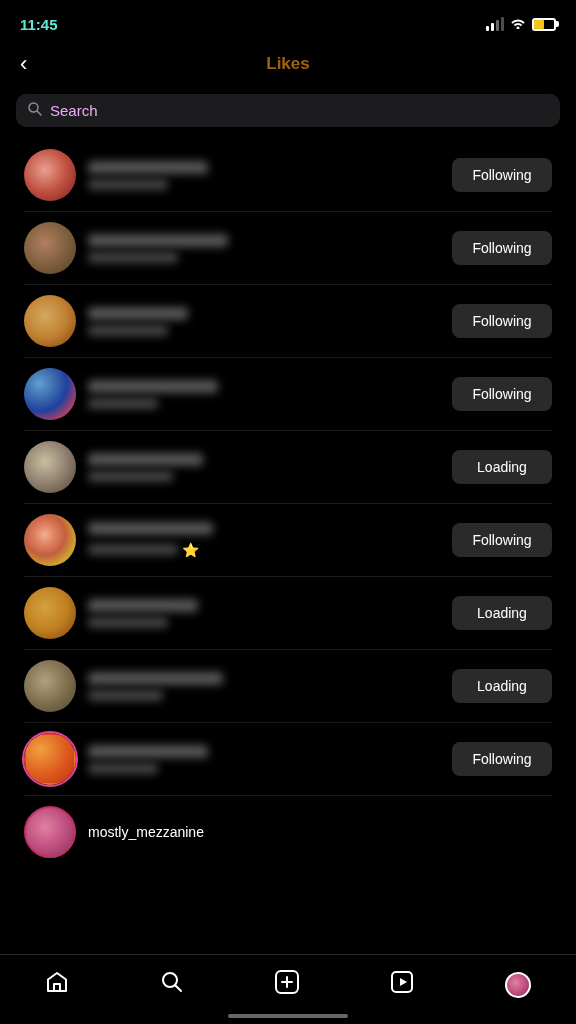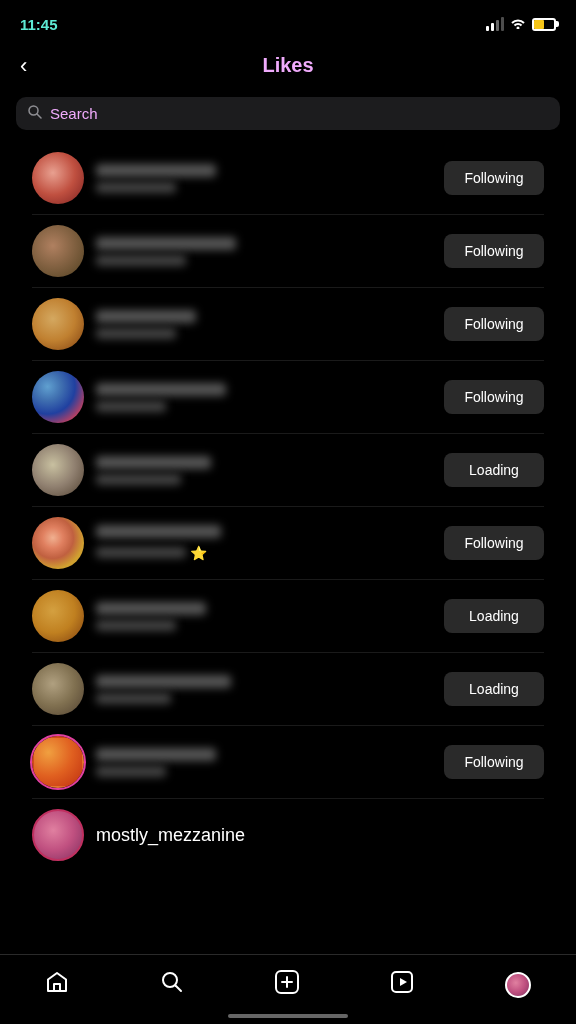--- a/index.html
+++ b/index.html
@@ -82,23 +82,23 @@
     .back-btn {
       position: absolute;
       left: 20px;
       color: #fff;
       font-size: 22px;
       font-weight: 300;
       cursor: pointer;
       line-height: 1;
     }
     .header-title {
-      font-size: 20px;
+      font-size: 17px;
       font-weight: 600;
-      color: #f0abfc;
+      color: #a16207;
     }
 
     
     .search-container {
       padding: 8px 16px 12px 16px;
     }
     .search-bar {
       display: flex;
       align-items: center;
       background: #1c1c1e;
@@ -110,21 +110,21 @@
       color: #8e8e93;
       font-size: 15px;
     }
     .search-input-text {
       color: #f0abfc;
       font-size: 15px;
     }
 
     
     .user-list {
-      padding: 0 32px;
+      padding: 0 24px;
     }
     .user-row {
       display: flex;
       align-items: center;
       justify-content: space-between;
       padding: 10px 0;
       border-bottom: 0.5px solid #1a1a1a;
     }
     .user-left {
       display: flex;
@@ -208,21 +208,21 @@
 
     
     .user-row-partial {
       display: flex;
       align-items: center;
       gap: 12px;
       padding: 10px 0;
     }
     .partial-name {
       color: #fff;
-      font-size: 18px;
+      font-size: 14px;
       font-weight: 500;
     }
 
     
     .bottom-nav {
       position: fixed;
       bottom: 0;
       left: 0;
       width: 576px;
       background: #000;

